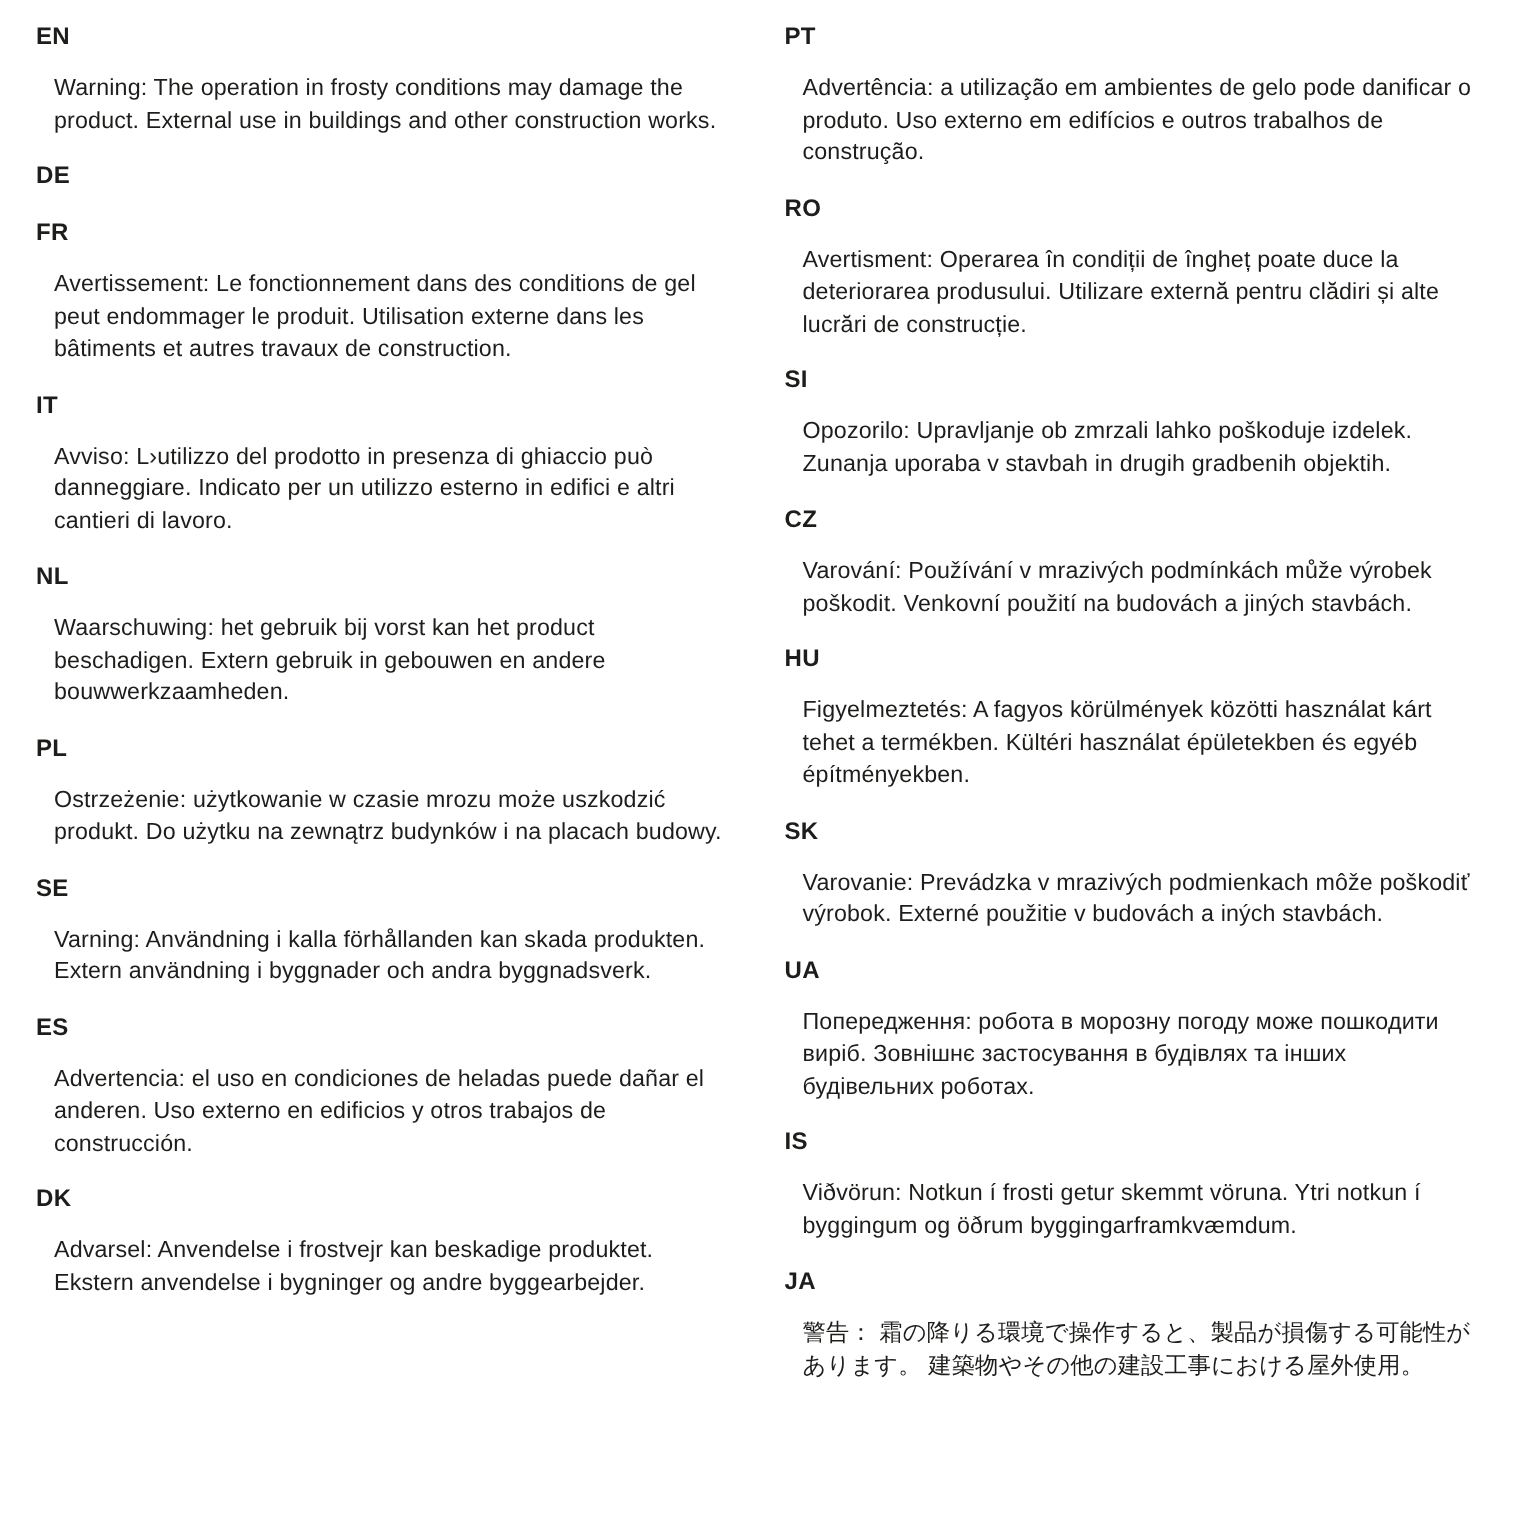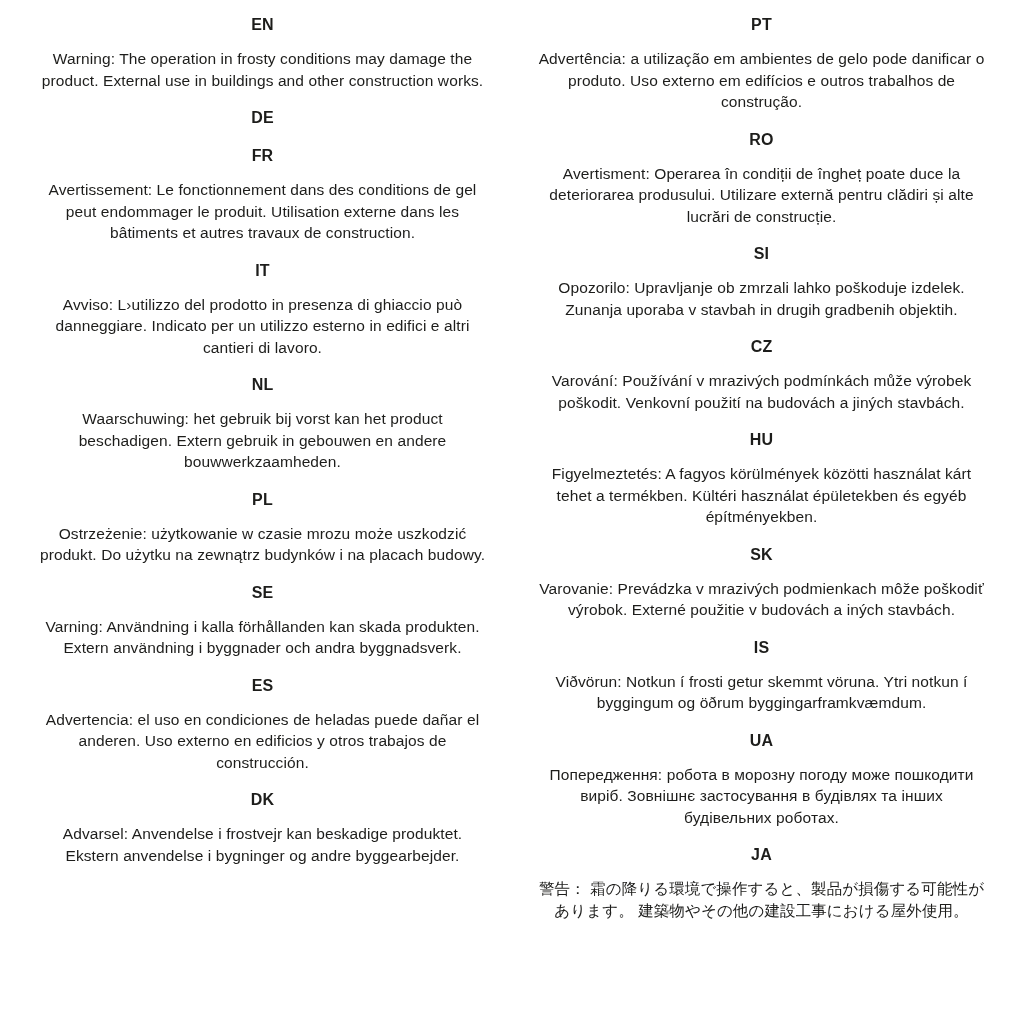--- a/index.html
+++ b/index.html
@@ -15,21 +15,20 @@
     color: #1d1d1b;
     -webkit-font-smoothing: antialiased;
   }
   .page {
     box-sizing: border-box;
     width: 1024px;
     height: 1024px;
     padding: 14px 24px 10px 24px;
     display: flex;
     gap: 22px;
-    text-align: center;
   }
   .col {
     flex: 1 1 0;
     min-width: 0;
   }
   .entry {
     margin-bottom: 16px;
   }
   .entry h2 {
     font-size: 16px;
@@ -125,27 +124,27 @@
       <h2>HU</h2>
       <p>Figyelmeztetés: A fagyos körülmények közötti használat kárt tehet a termékben. Kültéri használat épületekben és egyéb építményekben.</p>
     </section>
 
     <section class="entry">
       <h2>SK</h2>
       <p>Varovanie: Prevádzka v mrazivých podmienkach môže poškodiť výrobok. Externé použitie v budovách a iných stavbách.</p>
     </section>
 
     <section class="entry">
-      <h2>IS</h2>
-      <p>Viðvörun: Notkun í frosti getur skemmt vöruna. Ytri notkun í byggingum og öðrum byggingarframkvæmdum.</p>
+      <h2>UA</h2>
+      <p>Попередження: робота в морозну погоду може пошкодити виріб. Зовнішнє застосування в будівлях та інших будівельних роботах.</p>
     </section>
 
     <section class="entry">
-      <h2>UA</h2>
-      <p>Попередження: робота в морозну погоду може пошкодити виріб. Зовнішнє застосування в будівлях та інших будівельних роботах.</p>
+      <h2>IS</h2>
+      <p>Viðvörun: Notkun í frosti getur skemmt vöruna. Ytri notkun í byggingum og öðrum byggingarframkvæmdum.</p>
     </section>
 
     <section class="entry">
       <h2>JA</h2>
       <p>警告： 霜の降りる環境で操作すると、製品が損傷する可能性があります。 建築物やその他の建設工事における屋外使用。</p>
     </section>
 
   </div>
 
 </div>

